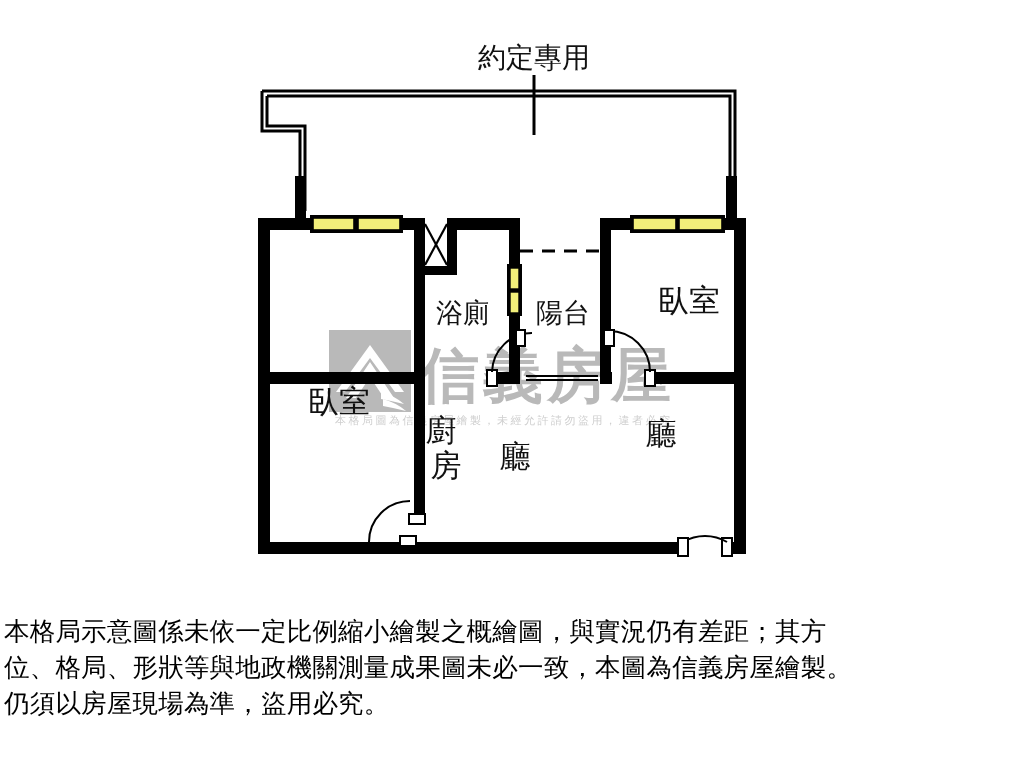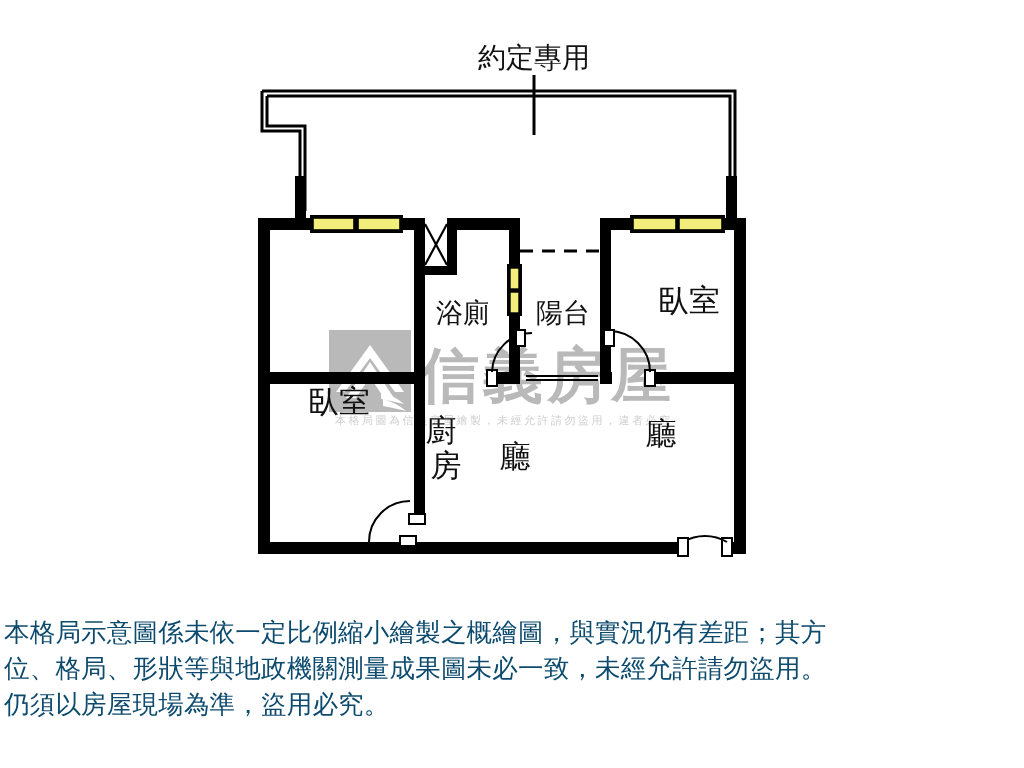--- a/index.html
+++ b/index.html
@@ -52,24 +52,24 @@
     fill: #cfcfcf;
     font-size: 11px;
     letter-spacing: 2.5px;
   }
   #disclaimer {
     position: absolute;
     left: 0;
     top: 614px;
     width: 1014px;
     padding: 0 6px 0 4px;
-    font-family: Liberation Sans, sans-serif;
+    font-family: Liberation Serif, serif;
     font-size: 25.5px;
     line-height: 36px;
-    color: #0c4a6e;
+    color: #000000;
     letter-spacing: 0.2px;
   }
   #disclaimer p {
     margin: 0;
   }
 </style>
 </head>
 <body>
 
 <div id="floorplan-wrap">
@@ -222,15 +222,15 @@
 
     <text class="plan-label plan-label-big" x="515" y="458">廳</text>
 
     <text class="plan-label plan-label-big" x="661" y="435">廳</text>
 
   </svg>
 </div>
 
 <div id="disclaimer">
   <p>本格局示意圖係未依一定比例縮小繪製之概繪圖，與實況仍有差距；其方</p>
-  <p>位、格局、形狀等與地政機關測量成果圖未必一致，未經允許請勿盜用。</p>
+  <p>位、格局、形狀等與地政機關測量成果圖未必一致，本圖為信義房屋繪製。</p>
   <p>仍須以房屋現場為準，盜用必究。</p>
 </div>
 
 </body></html>

